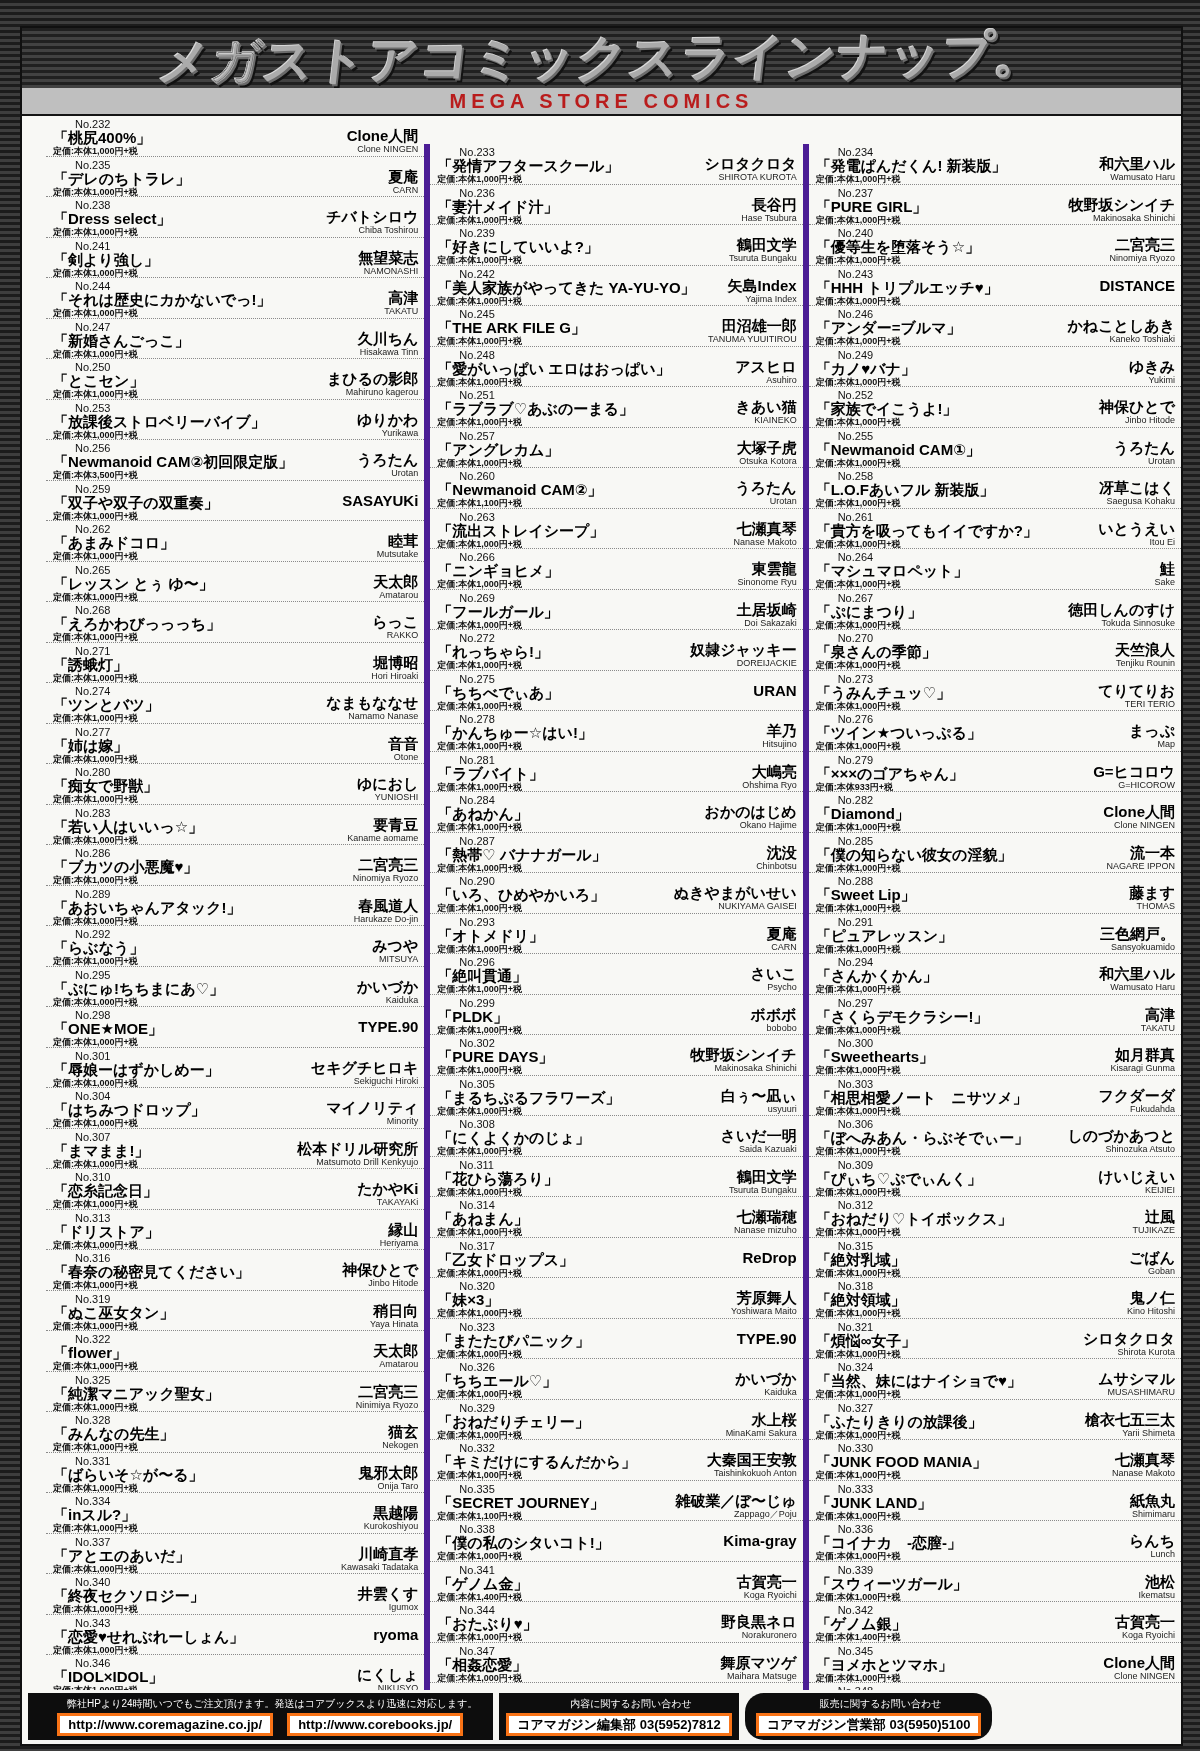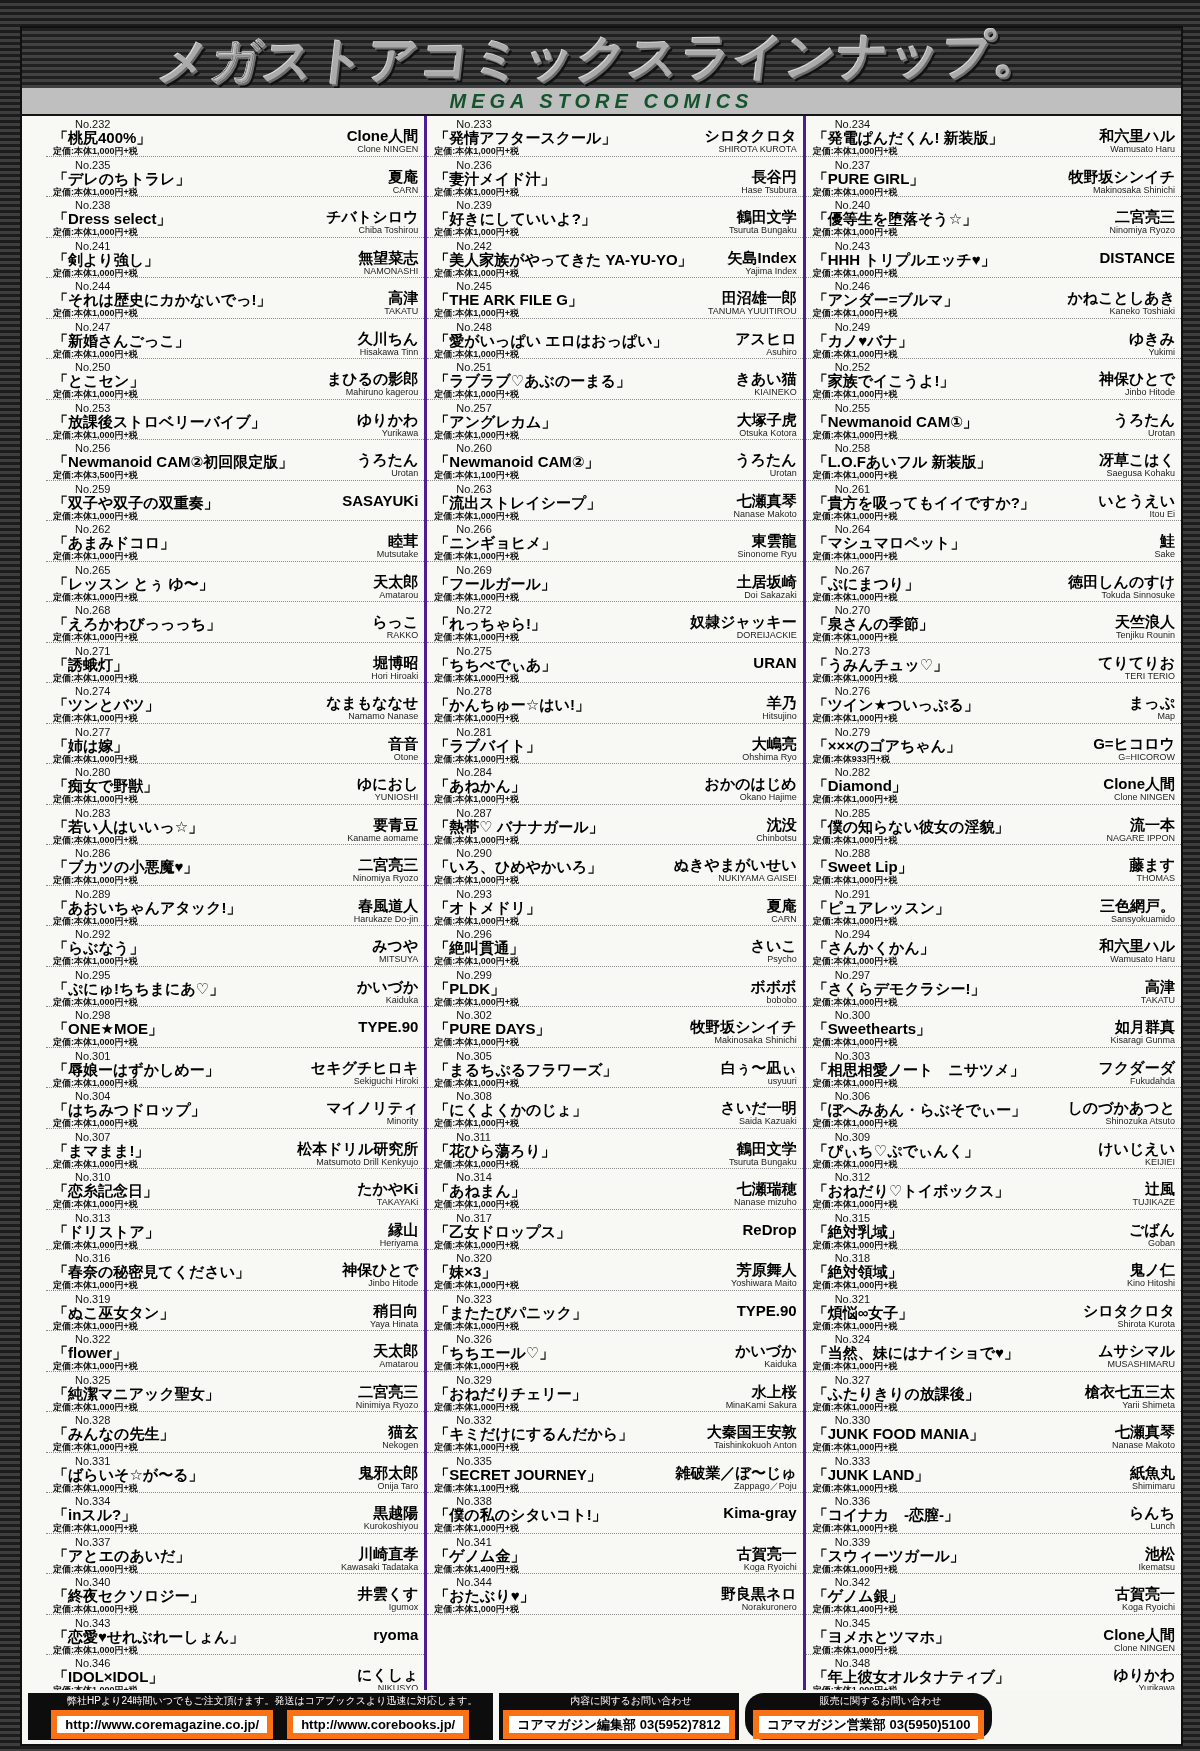--- a/index.html
+++ b/index.html
@@ -20,45 +20,45 @@
   }
   .logo{
     font-size:50px;font-weight:bold;color:#ababab;white-space:nowrap;
     letter-spacing:1px;transform:skewX(-7deg) rotate(-0.5deg);
     text-shadow:2px 2px 0 #6b6b6b,4px 4px 0 #121212,-1px -1px 0 #d8d8d8;
   }
   .band{
     height:26px;flex:0 0 auto;background:#bfbfbf;border-bottom:2px solid #141414;
     display:flex;align-items:center;justify-content:center;
   }
-  .band-text{font-size:20px;font-weight:bold;letter-spacing:5px;color:#14532d;font-style:italic;}
+  .band-text{font-size:20px;font-weight:bold;letter-spacing:5px;color:#b91c1c;}
   .table{flex:1 1 auto;display:flex;background:#f8f8f5;overflow:hidden;padding-left:24px;}
   .col{width:33.333%;box-sizing:border-box;overflow:hidden;}
-  .col + .col{border-left:3px solid #4c1d95;}
+  .col + .col{border-left:6px solid #4c1d95;margin-top:28px;}
   .row{
     position:relative;height:40.5px;box-sizing:border-box;
     border-bottom:1px dotted #8a8a8a;padding:2px 5px 0 7px;overflow:hidden;
   }
   .num{font-size:11px;line-height:12px;color:#111;padding-left:22px;white-space:nowrap;}
   .title{font-size:15px;line-height:16px;font-weight:bold;color:#000;white-space:nowrap;}
   .price{font-size:9px;line-height:10px;font-weight:bold;color:#111;white-space:nowrap;}
   .author{position:absolute;right:6px;top:12px;text-align:right;}
   .akanji{font-size:15px;line-height:16px;font-weight:bold;color:#000;white-space:nowrap;}
   .aromaji{font-size:9px;line-height:10px;color:#222;white-space:nowrap;}
   .footer{
     flex:0 0 auto;height:54px;display:flex;gap:6px;
     padding:3px 6px 4px 6px;box-sizing:border-box;background:#f6f6f3;
   }
   .fblock{
     background:#0d0d0d;color:#fff;display:flex;flex-direction:column;
     justify-content:center;align-items:center;padding:2px 5px;box-sizing:border-box;
   }
   .fblock .ftext{font-size:10px;font-weight:normal;white-space:nowrap;margin-left:24px;}
   .fbox{
-    background:#fff;color:#000;border:6px solid #f97316;font-size:13px;font-weight:bold;
+    background:#fff;color:#000;border:3px solid #f97316;font-size:13px;font-weight:bold;
     padding:0 8px;margin-top:2px;white-space:nowrap;line-height:17px;
   }
   .furls{display:flex;gap:14px;}
   .f1{width:40.5%;}
   .f2{width:17%;}
   .f3{width:21%;text-align:center;}
   .f4{width:21.5%;border-radius:19px;}
 </style>
 </head>
 <body>
@@ -827,20 +827,29 @@
   <div class="row">
     <div class="num">No.344</div>
     <div class="title">「おたぶり♥」</div>
     <div class="price">定価:本体1,000円+税</div>
     <div class="author">
       <div class="akanji">野良黒ネロ</div>
       <div class="aromaji">Norakuronero</div>
     </div>
   </div>
 
+  <div class="row">
+    <div class="num">No.347</div>
+    <div class="title">「相姦恋愛」</div>
+    <div class="price">定価:本体1,000円+税</div>
+    <div class="author">
+      <div class="akanji">舞原マツゲ</div>
+      <div class="aromaji">Maihara Matsuge</div>
+    </div>
+  </div>
 </div>
     <div class="col">
   <div class="row">
     <div class="num">No.234</div>
     <div class="title">「発電ぱんだくん! 新装版」</div>
     <div class="price">定価:本体1,000円+税</div>
     <div class="author">
       <div class="akanji">和六里ハル</div>
       <div class="aromaji">Wamusato Haru</div>
     </div>

